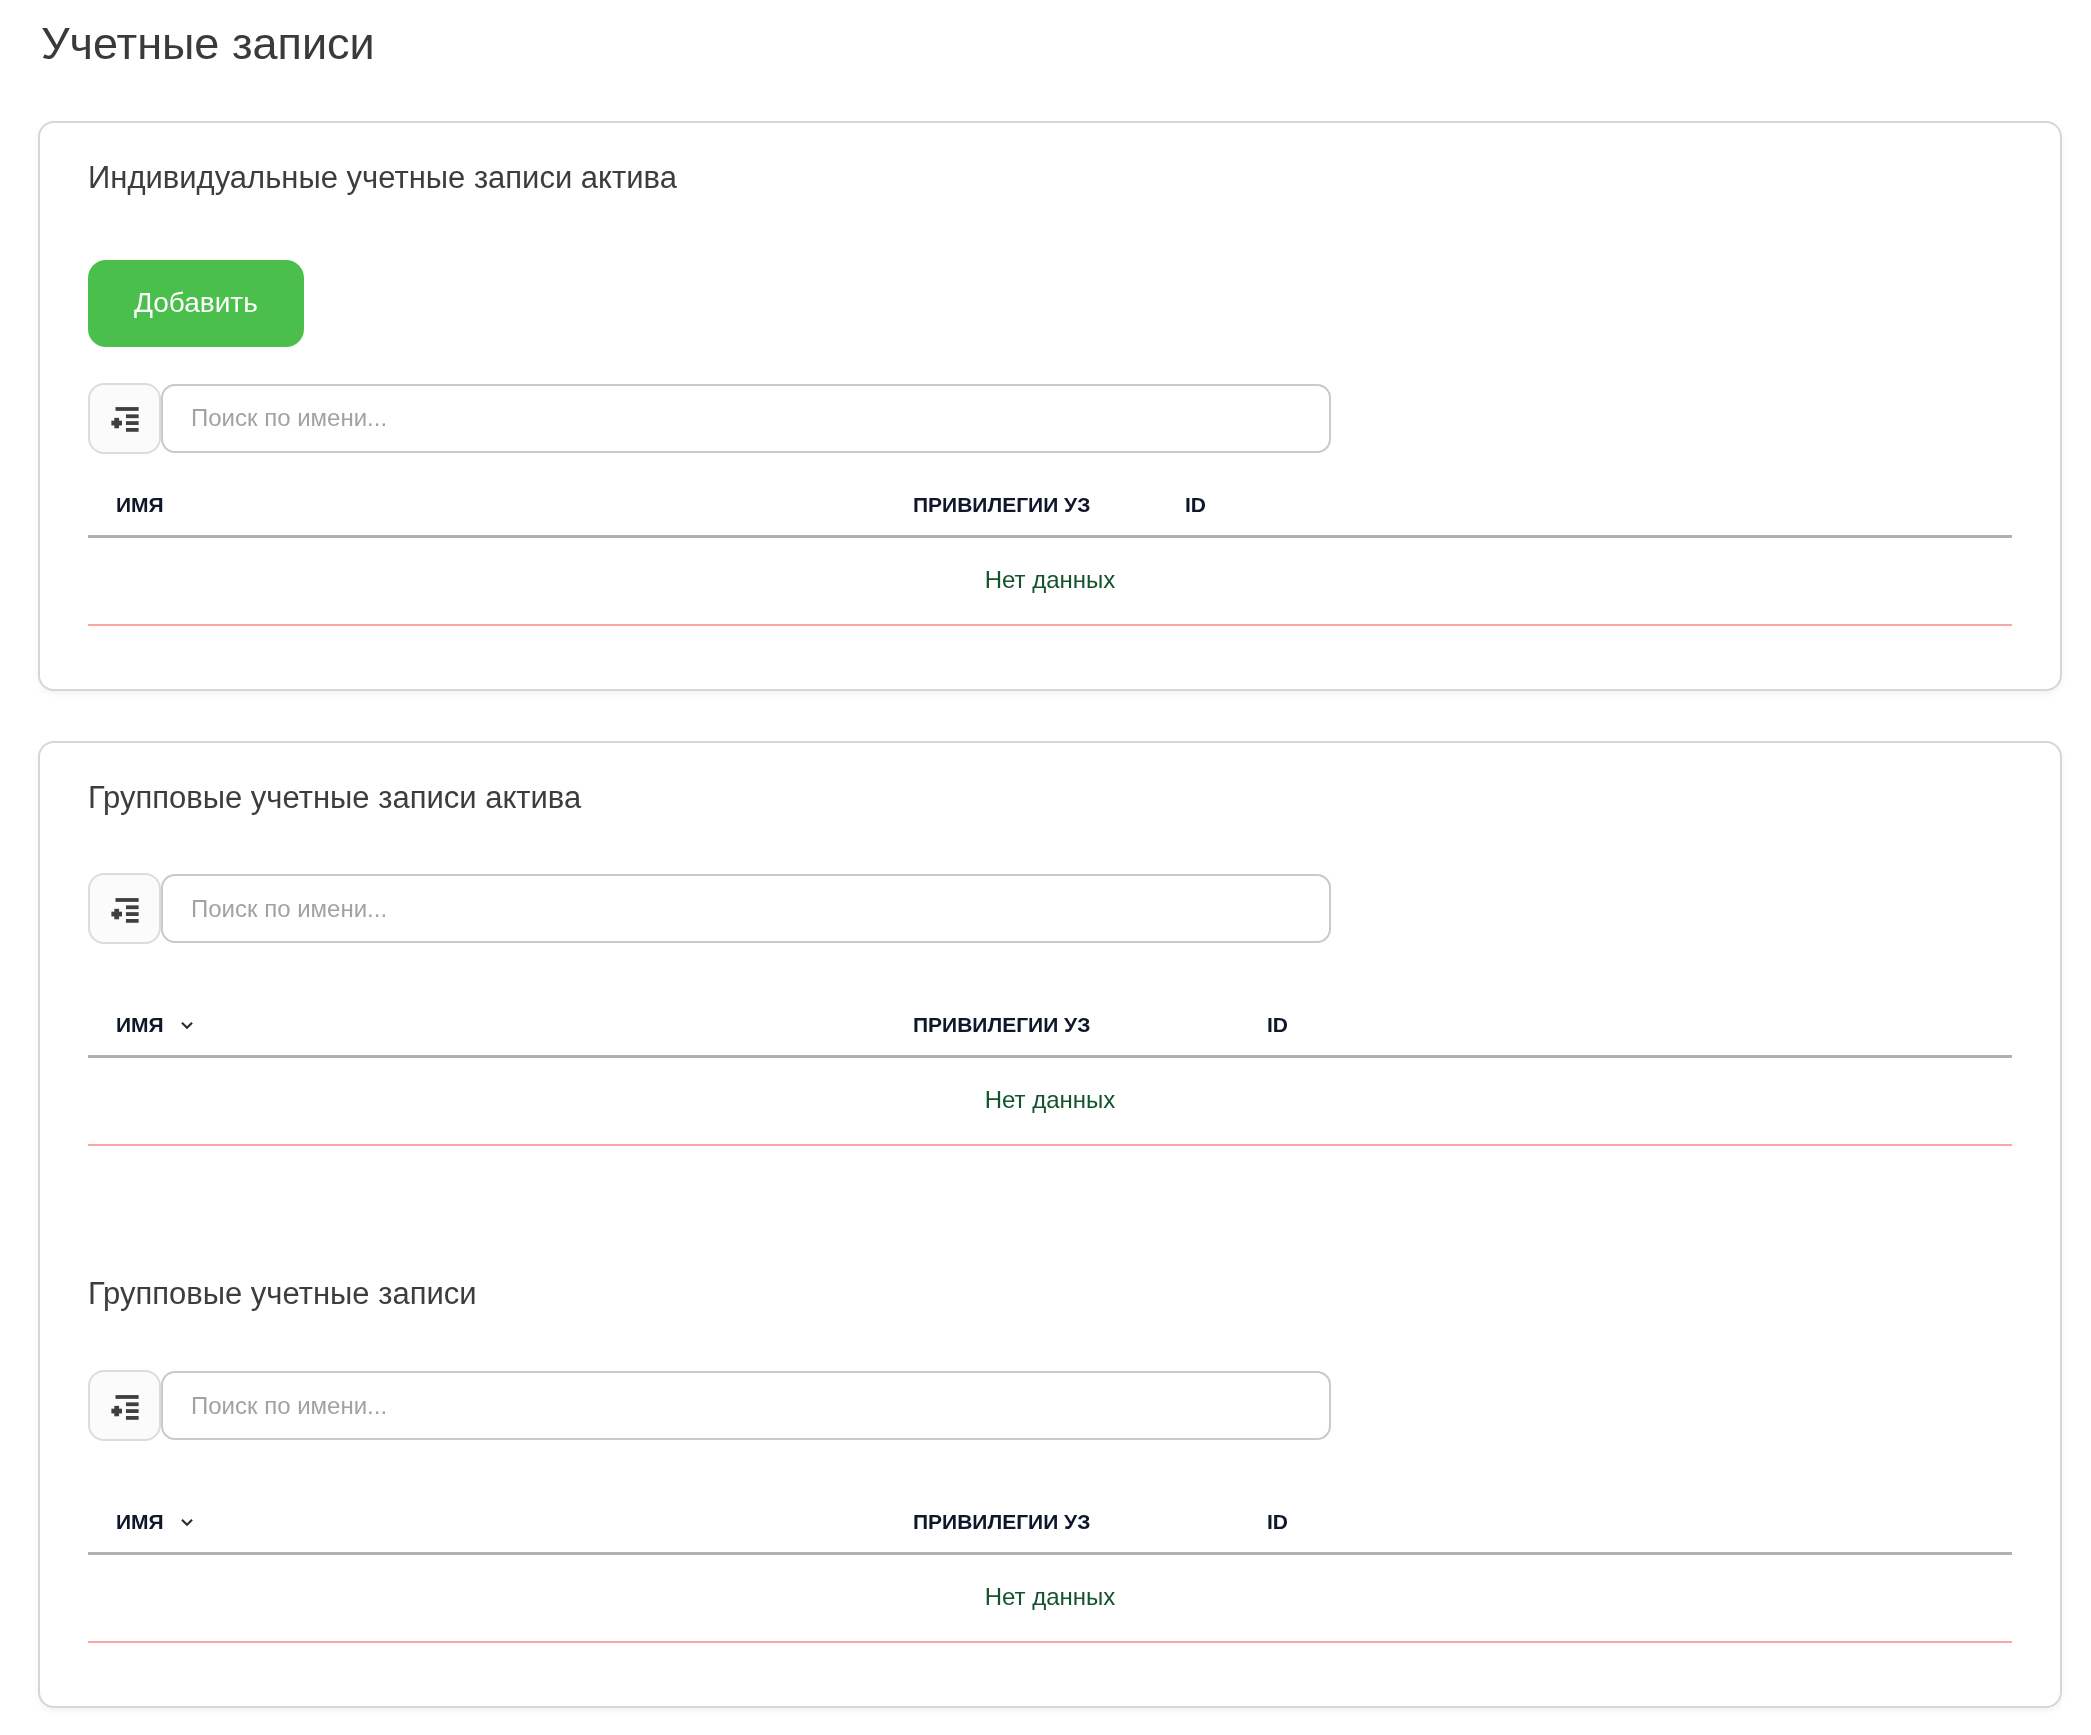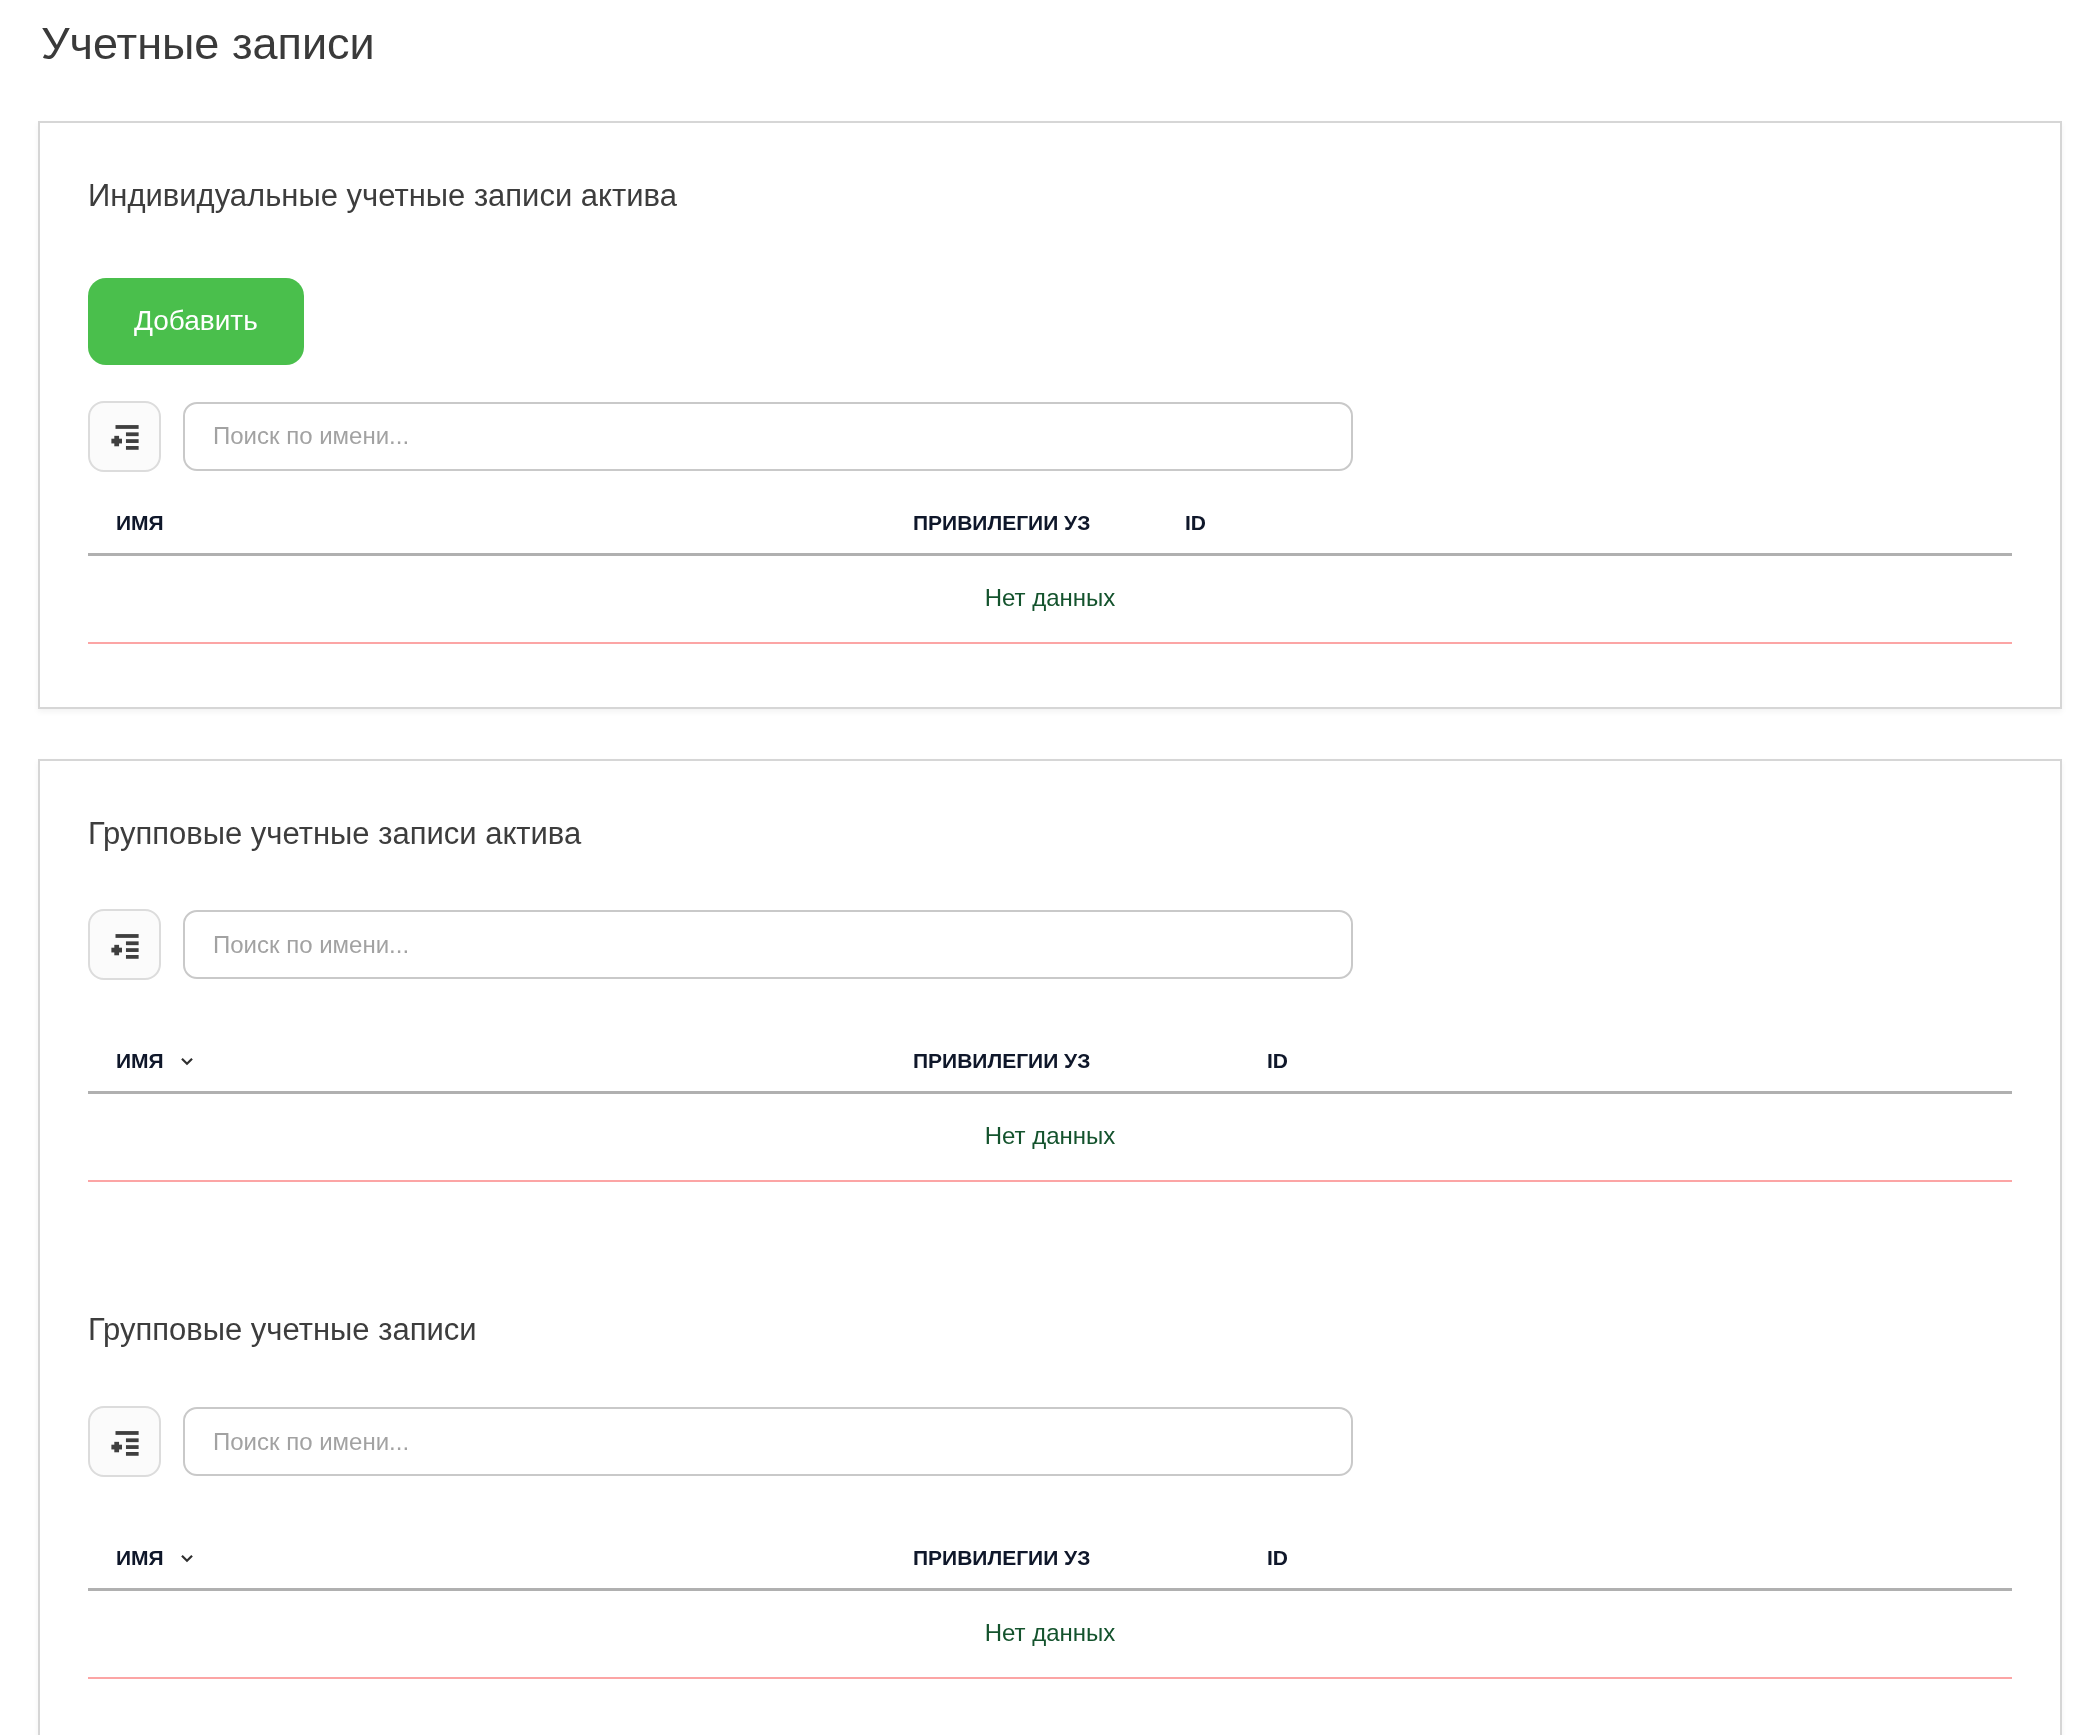--- a/index.html
+++ b/index.html
@@ -16,23 +16,23 @@
     font-size: 45px;
     font-weight: 400;
     color: #3a3a3a;
     margin: 14px 0 46px 3px;
     line-height: 1.35;
   }
 
   .card {
     background: #ffffff;
     border: 2px solid #d6d6d6;
-    border-radius: 0;
+    border-radius: 16px;
     box-shadow: 0 3px 6px rgba(0,0,0,0.05);
-    padding: 46px 48px 63px 48px;
+    padding: 28px 48px 63px 48px;
   }
   .card + .card { margin-top: 50px; }
 
   .section-title {
     font-size: 31px;
     font-weight: 400;
     color: #3d3d3d;
     margin-top: 6px;
     line-height: 1.35;
   }
@@ -50,21 +50,20 @@
     background: #4abf4c;
     color: #ffffff;
     font-family: inherit;
     font-size: 28px;
     cursor: pointer;
   }
 
   .toolbar {
     display: flex;
     align-items: center;
-    gap: 22px;
     margin-top: 36px;
   }
   .toolbar.after-title { margin-top: 55px; }
 
   .filter-btn {
     flex: 0 0 auto;
     width: 73px;
     height: 71px;
     border: 2px solid #dcdcdc;
     border-radius: 16px;

